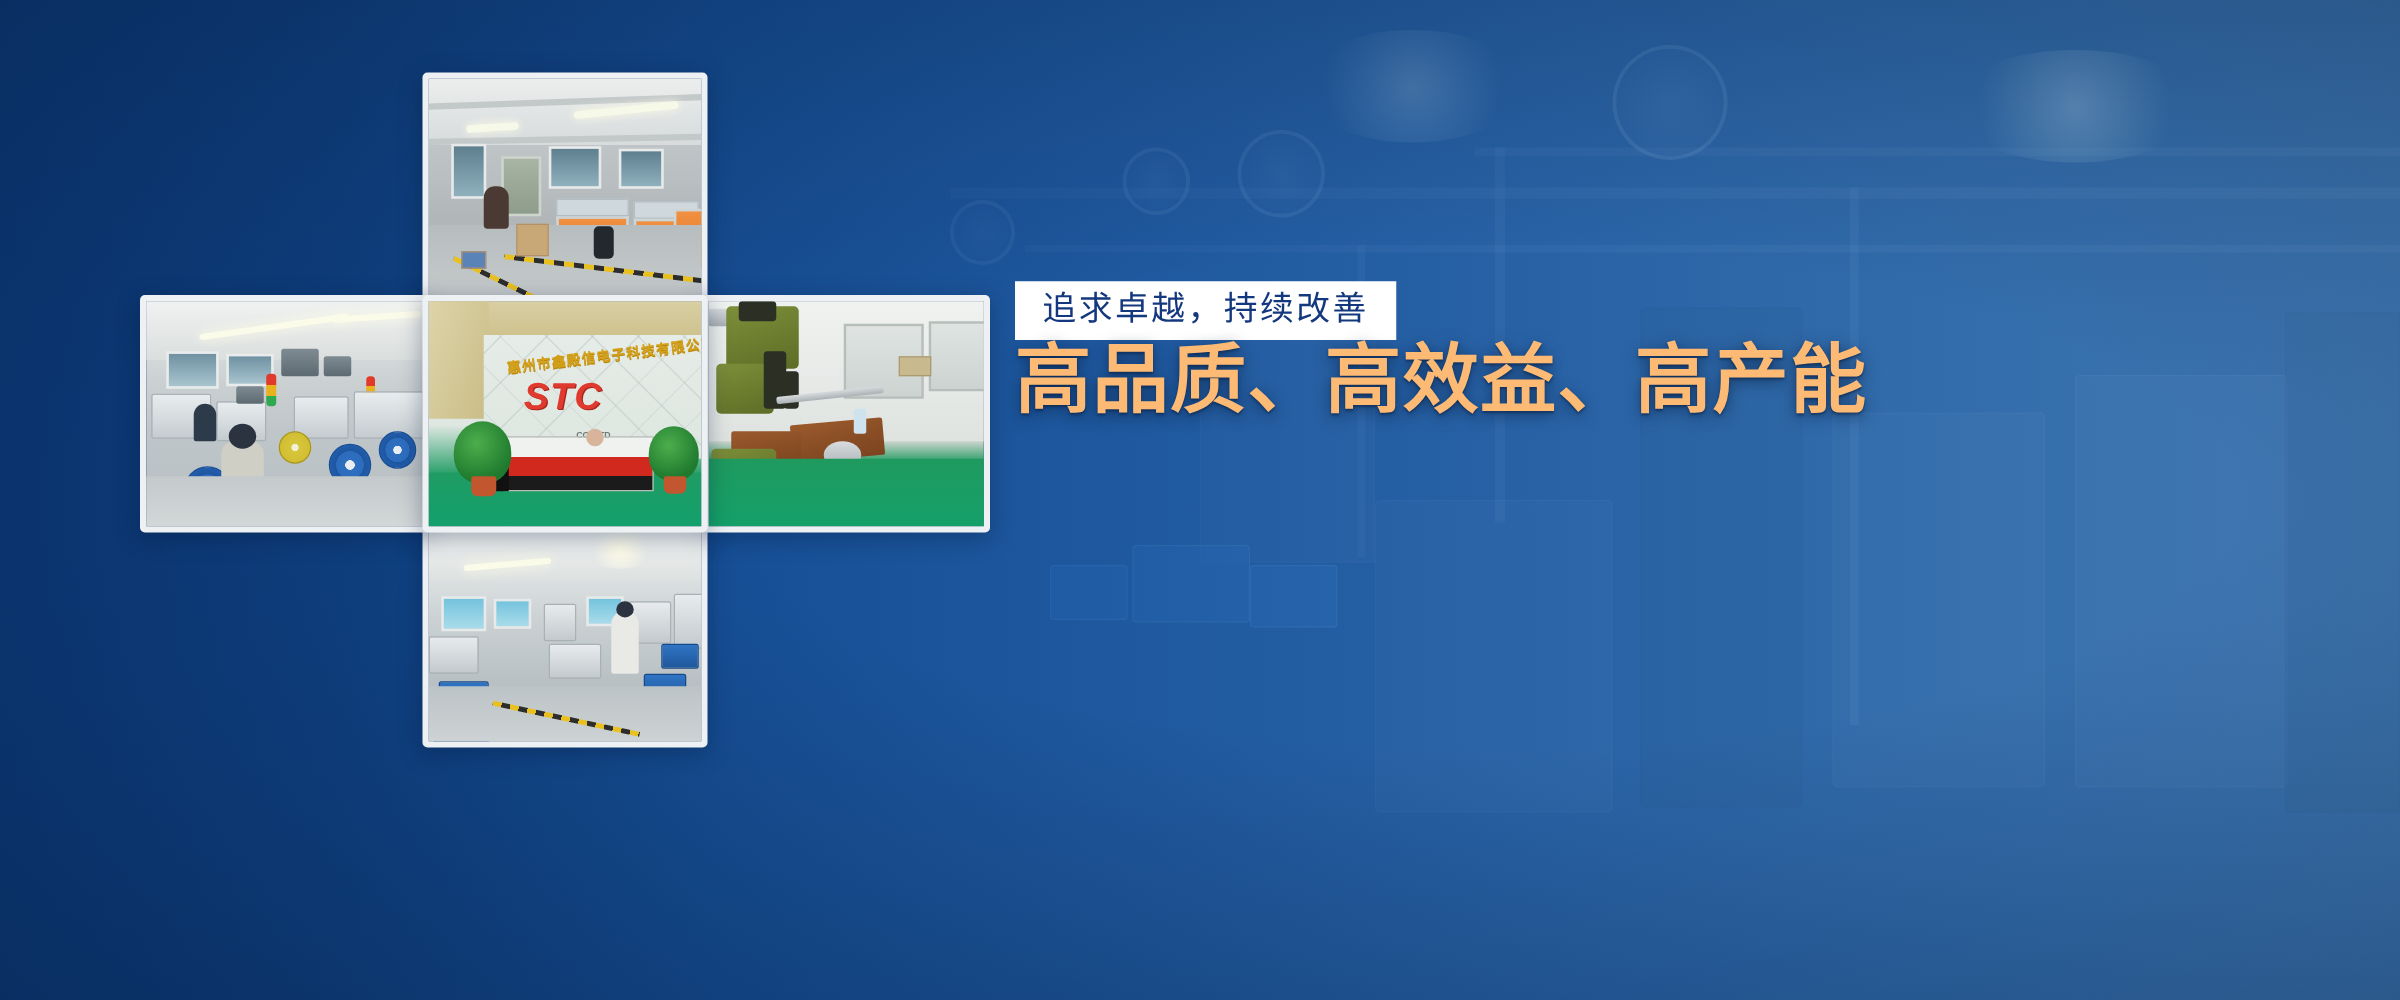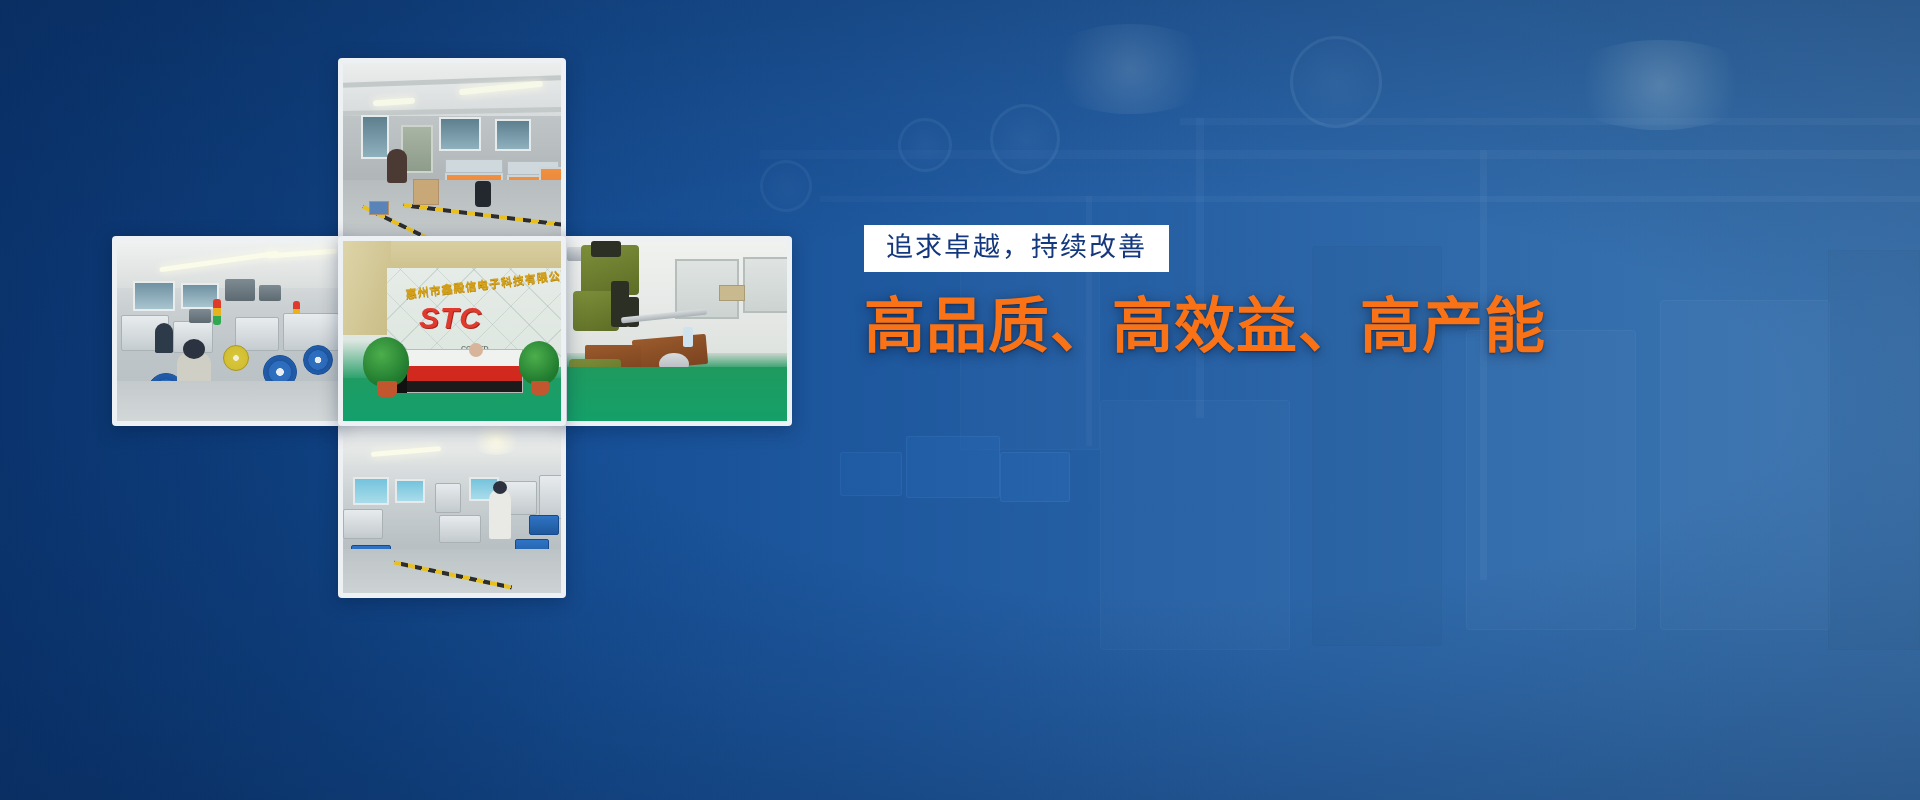--- a/index.html
+++ b/index.html
@@ -118,24 +118,24 @@
   .p5 .lampr{position:absolute;border-radius:50%;background:radial-gradient(circle,#fffde8,rgba(255,253,232,0) 70%);}
   .p5 .win{position:absolute;background:linear-gradient(180deg,#74c3dd,#a9dcea);border:2px solid #e6eaea;}
   .p5 .mch{position:absolute;background:linear-gradient(180deg,#e7ebed,#c3cacd);border:1px solid #a9b1b5;border-radius:2px;}
   .p5 .crate{position:absolute;background:linear-gradient(180deg,#2f74c4,#1f579c);border:1px solid #174a8a;border-radius:2px;}
   .p5 .pers{position:absolute;background:#e9e9e6;border-radius:10px 10px 2px 2px;}
   .p5 .head{position:absolute;border-radius:50%;background:#2c3240;}
   .p5 .floor{position:absolute;left:0;bottom:0;width:100%;height:26%;background:linear-gradient(180deg,#bcc3c6,#cdd3d4);}
   .p5 .tape{position:absolute;height:4px;background:repeating-linear-gradient(90deg,#e8c020 0 7px,#2d2d2d 7px 14px);}
 
   
-  .copy{position:absolute;left:864px;top:225px;width:560px;}
+  .copy{position:absolute;left:812px;top:225px;width:560px;}
   .tagbox{display:inline-block;background:#ffffff;padding:9px 22px 11px;}
   .tagbox .t{font-size:27px;line-height:1;color:#14387e;letter-spacing:2px;font-weight:500;}
-  .headline{margin-top:22px;font-size:61px;line-height:1.06;font-weight:800;color:#f97316;
+  .headline{font-size:61px;line-height:1.06;font-weight:800;color:#fdba74;
       letter-spacing:1px;text-shadow:0 3px 12px rgba(5,26,58,.55),0 1px 2px rgba(5,26,58,.5);white-space:nowrap;}
   .redbox{margin-top:20px;display:inline-block;background:#e60012;padding:11px 24px 13px;}
   .redbox .t{font-size:27px;line-height:1;color:#ffffff;letter-spacing:2px;font-weight:700;}
 </style>
 </head>
 <body>
 
 <div class="banner">
 
   <div class="bg">

